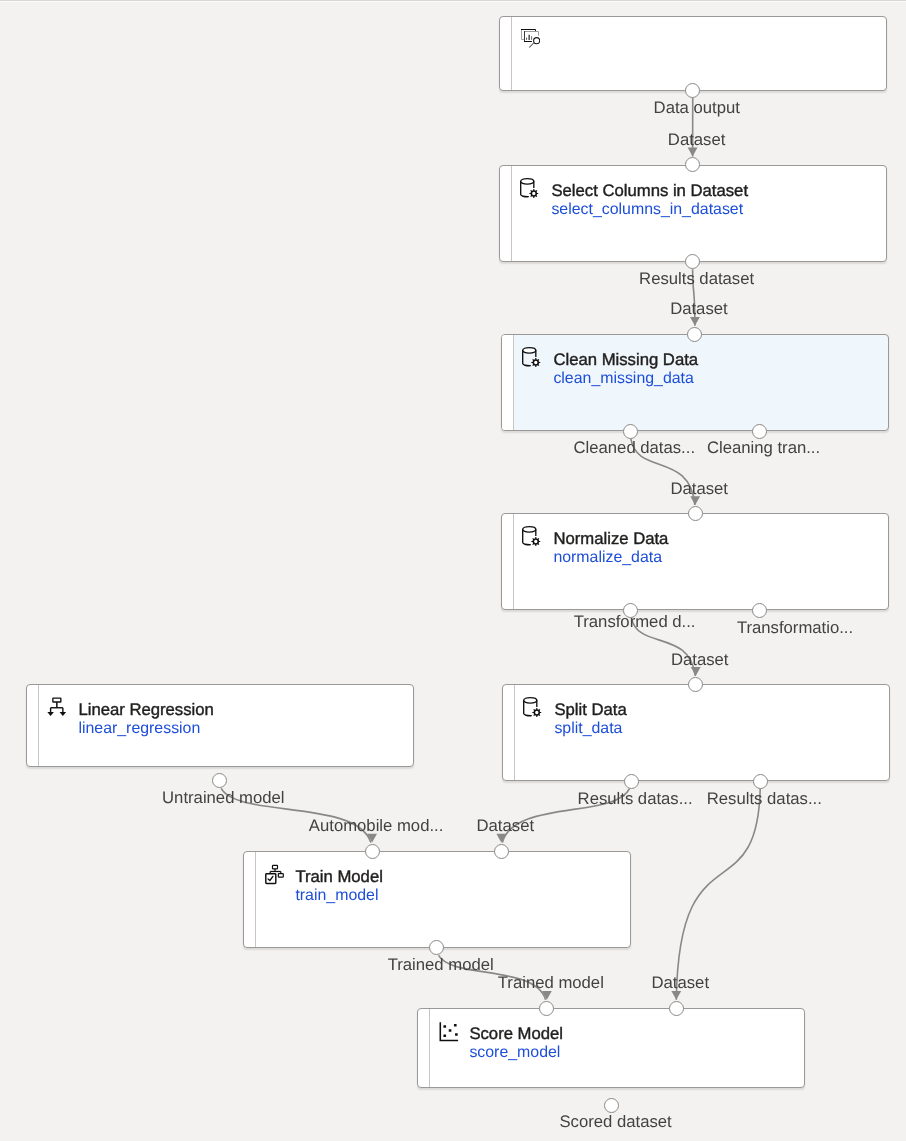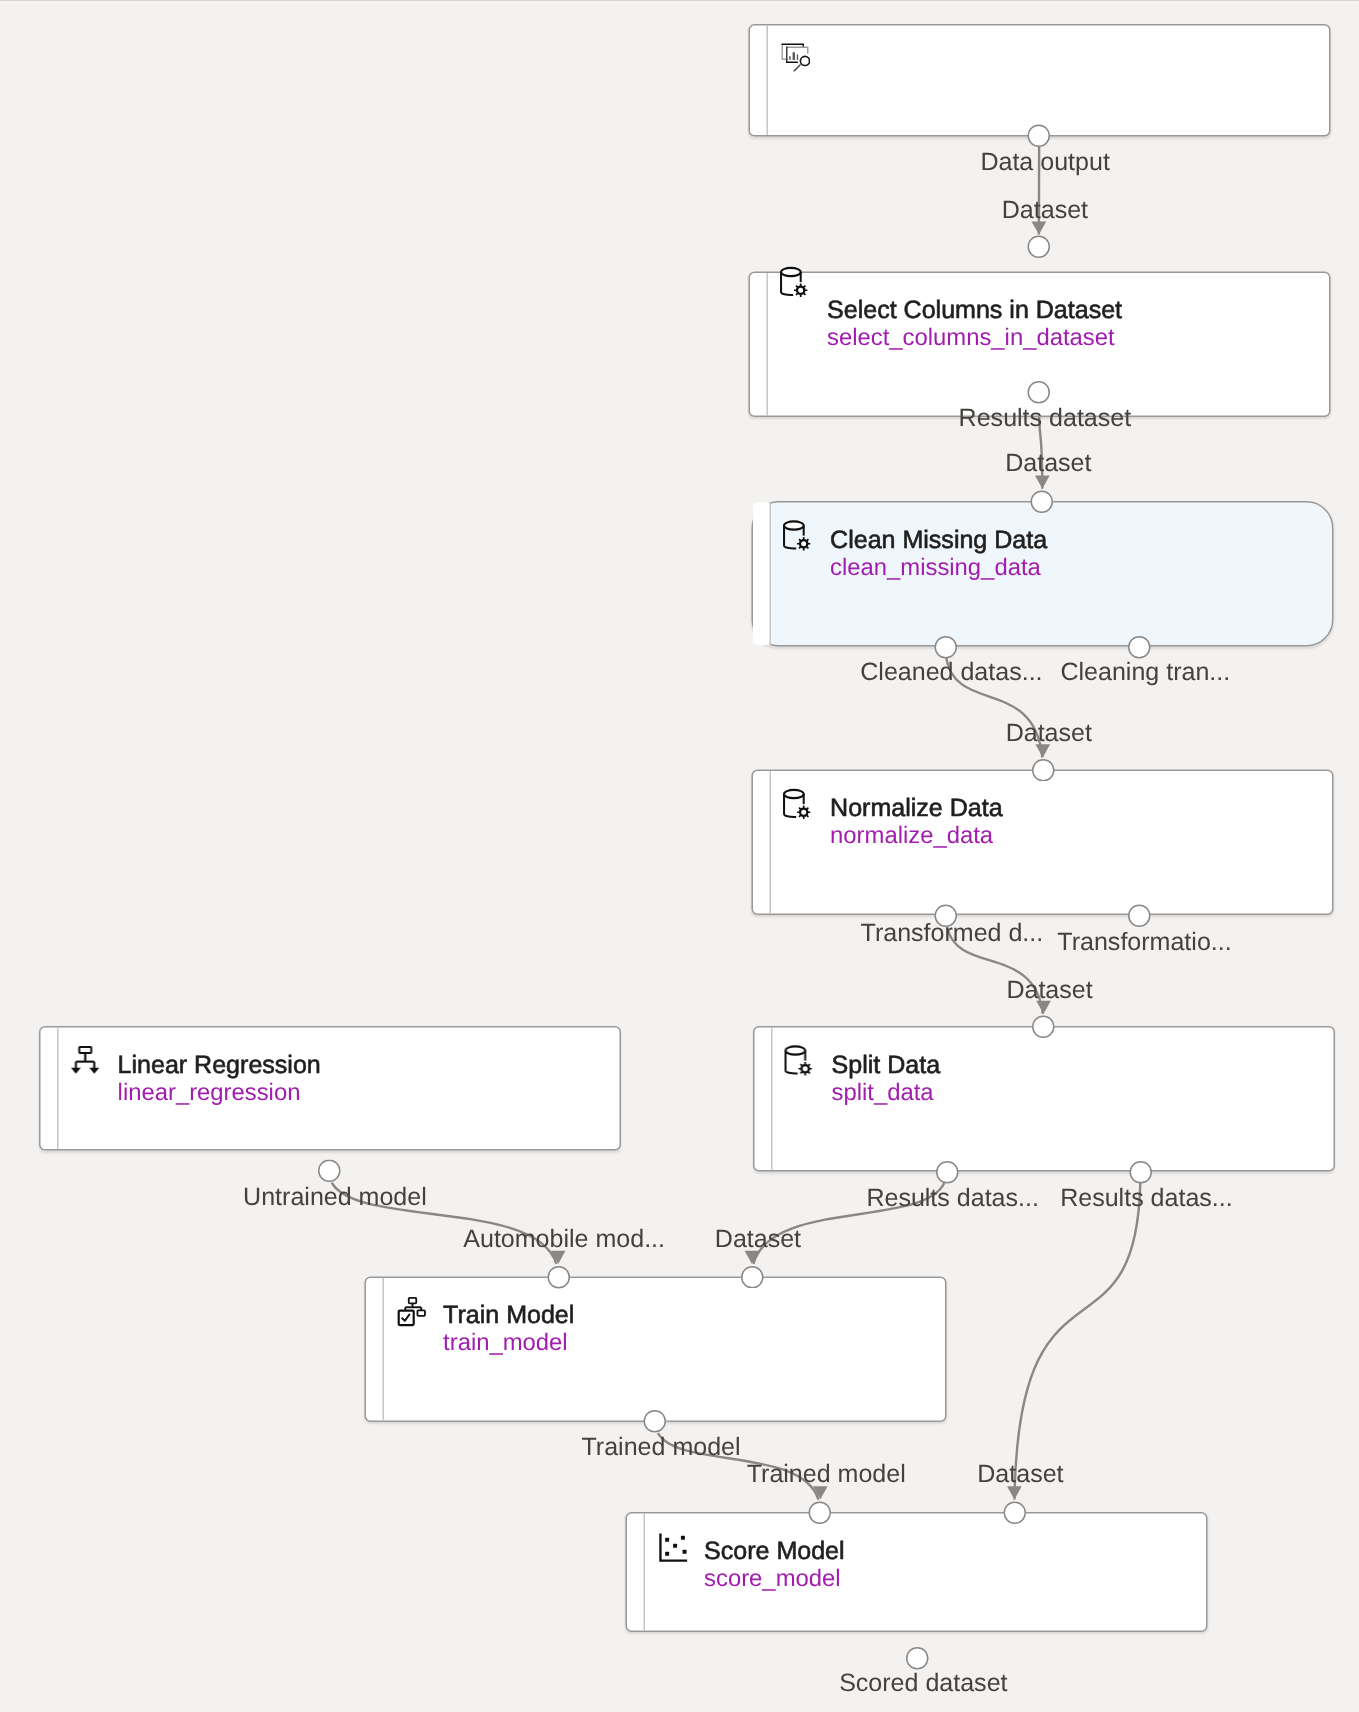--- a/index.html
+++ b/index.html
@@ -11,21 +11,21 @@
   #topline{position:absolute;left:0;top:0;width:906px;height:1px;background:#d7d6d5;}
   #topline2{position:absolute;left:0;top:1px;width:906px;height:1px;background:#fbfbfa;}
   svg#edges{position:absolute;left:0;top:0;width:906px;height:1141px;}
   .node{will-change:transform;position:absolute;background:#fff;border:1px solid #9b9998;border-radius:4px;box-sizing:border-box;box-shadow:0 1.2px 1.6px rgba(0,0,0,0.10);}
   .node.sel{background:#eff6fc;}
   .node .accent{position:absolute;left:11px;top:0px;bottom:0px;width:1px;background:#c8c6c4;}
   .node .leftwhite{position:absolute;left:0;top:0;bottom:0;width:11px;background:#fff;border-radius:3px 0 0 3px;}
   .nicon svg{display:block;}
   .nicon{position:absolute;width:20px;height:20px;overflow:visible;}
   .node .title{-webkit-font-smoothing:antialiased;position:absolute;left:51.4px;top:14.5px;font-size:16.7px;font-weight:400;-webkit-text-stroke:0.42px #201f1e;color:#201f1e;white-space:nowrap;line-height:20px;}
-  .node .sub{-webkit-font-smoothing:antialiased;position:absolute;left:51.4px;top:33.7px;font-size:15.9px;color:#a21caf;white-space:nowrap;line-height:20px;}
+  .node .sub{-webkit-font-smoothing:antialiased;position:absolute;left:51.4px;top:33.7px;font-size:15.9px;color:#1d4ed8;white-space:nowrap;line-height:20px;}
   .node.single .title{top:14.5px;}
   .plabel{position:absolute;font-size:16.7px;color:#44423f;white-space:nowrap;line-height:16px;transform:translateX(-50%);}
   .port{position:absolute;width:15px;height:15px;border-radius:50%;background:#fff;border:1.1px solid #8a8886;box-sizing:border-box;margin-left:-7.5px;margin-top:-7.5px;}
 </style>
 </head>
 <body>
 
 <div id="canvas">
   <div id="topline"></div>
   <div id="topline2"></div>
@@ -44,26 +44,26 @@
       <path d="M496.4,833.8L506.2,833.8L501.3,842.6Z" fill="#8a8886"></path>
       <path d="M438.59,955.4 C452.16,979.36 534.65,964.41 545.63,999.7" fill="none" stroke="#8a8886" stroke-width="1.6"></path>
       <path d="M541.93,990.9L551.73,990.9L546.83,999.7Z" fill="#8a8886"></path>
       <path d="M760.21,788.7 C757.25,914.46 678.76,826.33 676.32,999.7" fill="none" stroke="#8a8886" stroke-width="1.6"></path>
       <path d="M671.37,990.9L681.17,990.9L676.27,999.7Z" fill="#8a8886"></path>
     </svg>
   <div id="nodes">
       <div class="node single" style="left: 499px; top: 16px; width: 387.5px; height: 74.5px;">
         <div class="accent"></div>
       </div>
-      <div class="node" style="left: 498.7px; top: 164.8px; width: 387.8px; height: 96.9px; margin-top: 16px;">
+      <div class="node" style="left: 498.7px; top: 164.8px; width: 387.8px; height: 96.9px;">
         <div class="accent"></div>
         <div class="title">Select Columns in Dataset</div>
         <div class="sub">select_columns_in_dataset</div>
       </div>
-      <div class="node sel" style="left: 501px; top: 334.2px; width: 387.8px; height: 96.9px; border-radius: 18px;">
+      <div class="node sel" style="left: 501px; top: 334.2px; width: 387.8px; height: 96.9px;">
         <div class="leftwhite"></div>
         <div class="accent"></div>
         <div class="title">Clean Missing Data</div>
         <div class="sub">clean_missing_data</div>
       </div>
       <div class="node" style="left: 501.4px; top: 513.4px; width: 387.6px; height: 96.9px;">
         <div class="accent"></div>
         <div class="title">Normalize Data</div>
         <div class="sub">normalize_data</div>
       </div>
@@ -194,21 +194,21 @@
       <div class="plabel" style="left: 698.9px; top: 301.4px;">Dataset</div>
       <div class="port" style="left: 630.267px; top: 431.1px;"></div>
       <div class="plabel" style="left: 634.267px; top: 440.4px;">Cleaned datas...</div>
       <div class="port" style="left: 759.533px; top: 431.1px;"></div>
       <div class="plabel" style="left: 763.533px; top: 440.4px;">Cleaning tran...</div>
       <div class="port" style="left: 695.2px; top: 513.4px;"></div>
       <div class="plabel" style="left: 699.2px; top: 480.6px;">Dataset</div>
       <div class="port" style="left: 630.6px; top: 610.3px;"></div>
       <div class="plabel" style="left: 634.6px; top: 614px;">Transformed d...</div>
       <div class="port" style="left: 759.8px; top: 610.3px;"></div>
-      <div class="plabel" style="left: 763px; top: 619.6px;">Transformatio...</div>
+      <div class="plabel" style="left: 795px; top: 619.6px;">Transformatio...</div>
       <div class="port" style="left: 219.3px; top: 780.9px;"></div>
       <div class="plabel" style="left: 223.3px; top: 790.2px;">Untrained model</div>
       <div class="port" style="left: 695.7px; top: 684.3px;"></div>
       <div class="plabel" style="left: 699.7px; top: 651.5px;">Dataset</div>
       <div class="port" style="left: 631.1px; top: 781.2px;"></div>
       <div class="plabel" style="left: 635.1px; top: 790.5px;">Results datas...</div>
       <div class="port" style="left: 760.3px; top: 781.2px;"></div>
       <div class="plabel" style="left: 764.3px; top: 790.5px;">Results datas...</div>
       <div class="port" style="left: 372.1px; top: 851px;"></div>
       <div class="plabel" style="left: 376.1px; top: 818.2px;">Automobile mod...</div>

